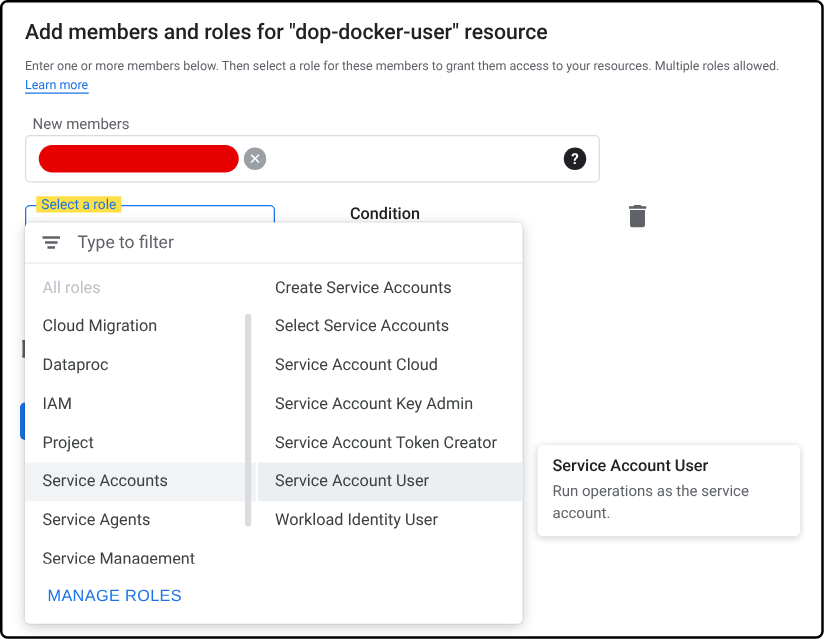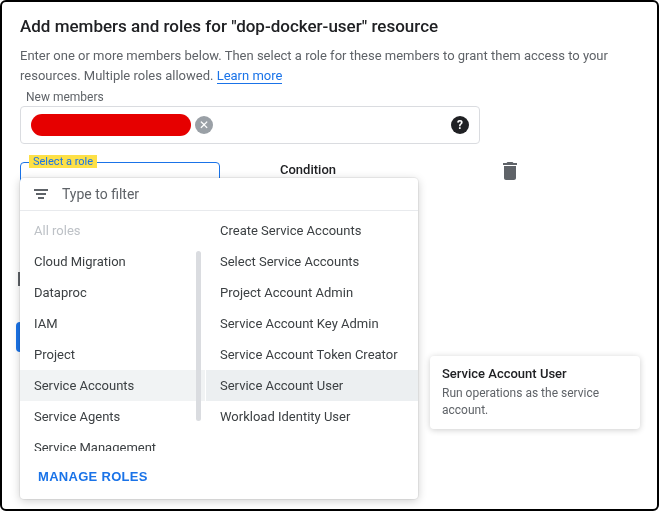--- a/index.html
+++ b/index.html
@@ -14,24 +14,24 @@
       position: relative;
       overflow: hidden;
     }
     .title {
       font-size: 17px;
       font-weight: 500;
       color: #202124;
       margin-bottom: 10px;
     }
     .subtitle {
-      font-size: 13px;
+      font-size: 10px;
       color: #5f6368;
       line-height: 1.5;
-      margin-bottom: 5px;
+      margin-bottom: 16px;
     }
     .learn-link {
       color: #1a73e8;
       text-decoration: none;
       border-bottom: 1px solid #1a73e8;
     }
     .field-label {
       font-size: 12px;
       color: #5f6368;
       margin-bottom: 2px;
@@ -194,21 +194,21 @@
     .role-item.selected {
       background: #eceff1;
     }
     .manage-roles {
       padding: 14px 18px;
       border-top: 1px solid transparent;
     }
     .manage-roles-btn {
       color: #1a73e8;
       font-size: 13px;
-      font-weight: 700;
+      font-weight: 400;
       letter-spacing: 0.3px;
       background: none;
       border: none;
       cursor: pointer;
     }
     .tooltip {
       position: absolute;
       top: 354px;
       left: 428px;
       width: 210px;
@@ -295,21 +295,21 @@
         <div class="cat-item">Dataproc</div>
         <div class="cat-item">IAM</div>
         <div class="cat-item">Project</div>
         <div class="cat-item selected">Service Accounts</div>
         <div class="cat-item">Service Agents</div>
         <div class="cat-item">Service Management</div>
       </div>
     <div class="right-col" id="role-list">
         <div class="role-item">Create Service Accounts</div>
         <div class="role-item">Select Service Accounts</div>
-        <div class="role-item">Project Account Admin</div>
+        <div class="role-item">Service Account Cloud</div>
         <div class="role-item">Service Account Key Admin</div>
         <div class="role-item">Service Account Token Creator</div>
         <div class="role-item selected">Service Account User</div>
         <div class="role-item">Workload Identity User</div>
       </div>
   </div>
   <div class="manage-roles">
     <button class="manage-roles-btn">MANAGE ROLES</button>
   </div>
 </div>

